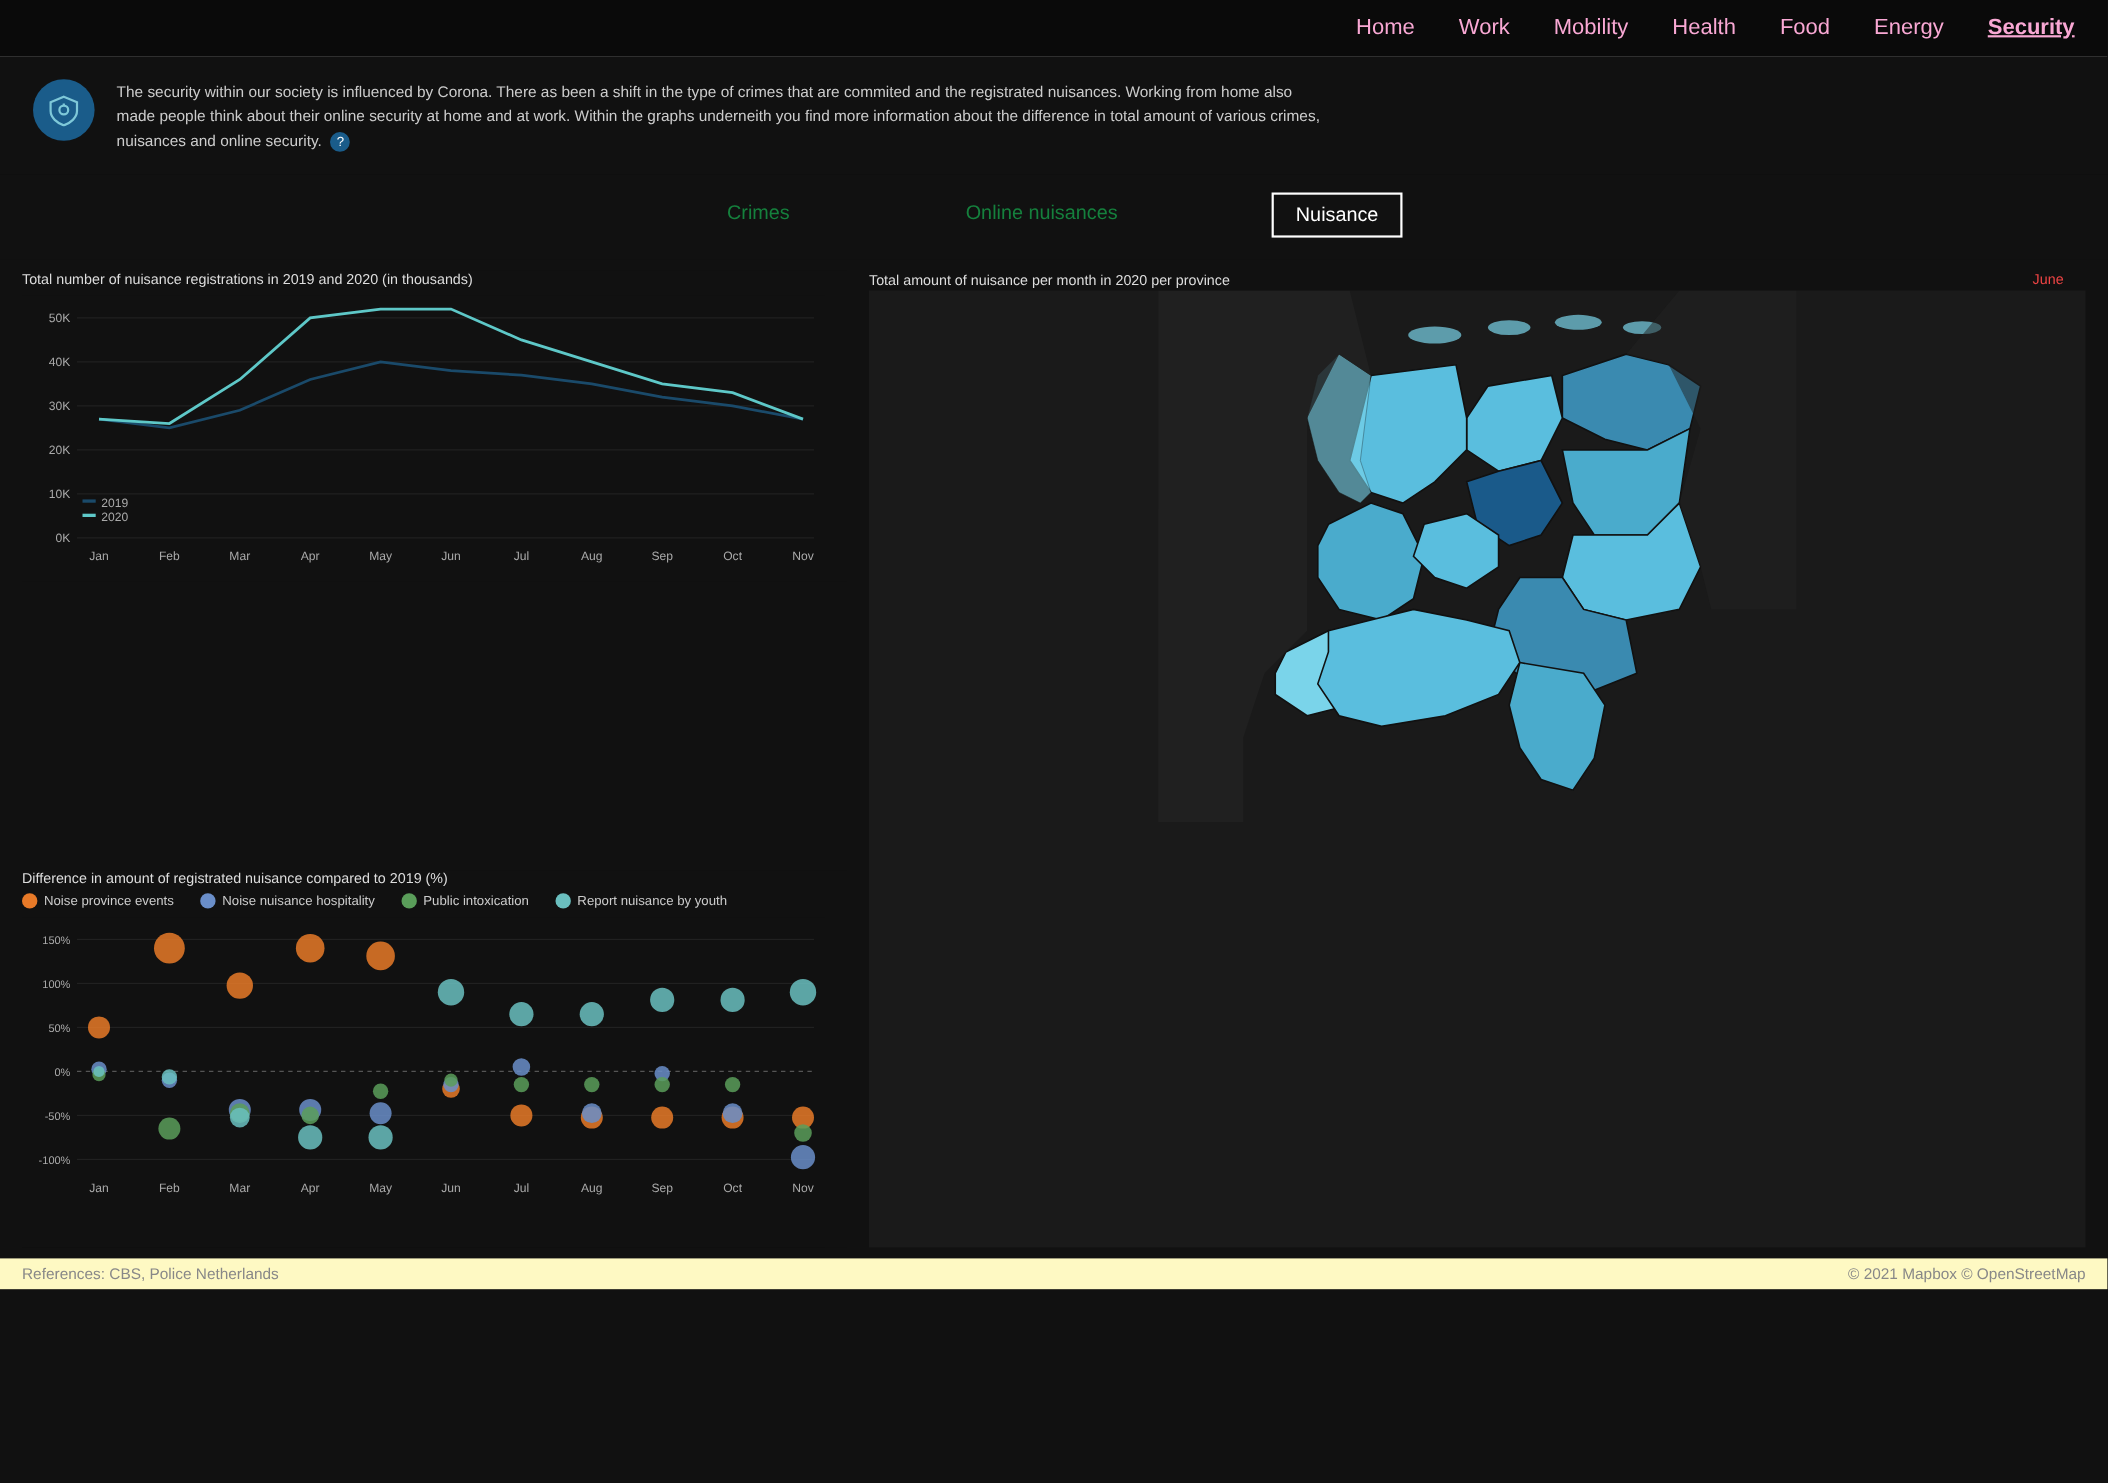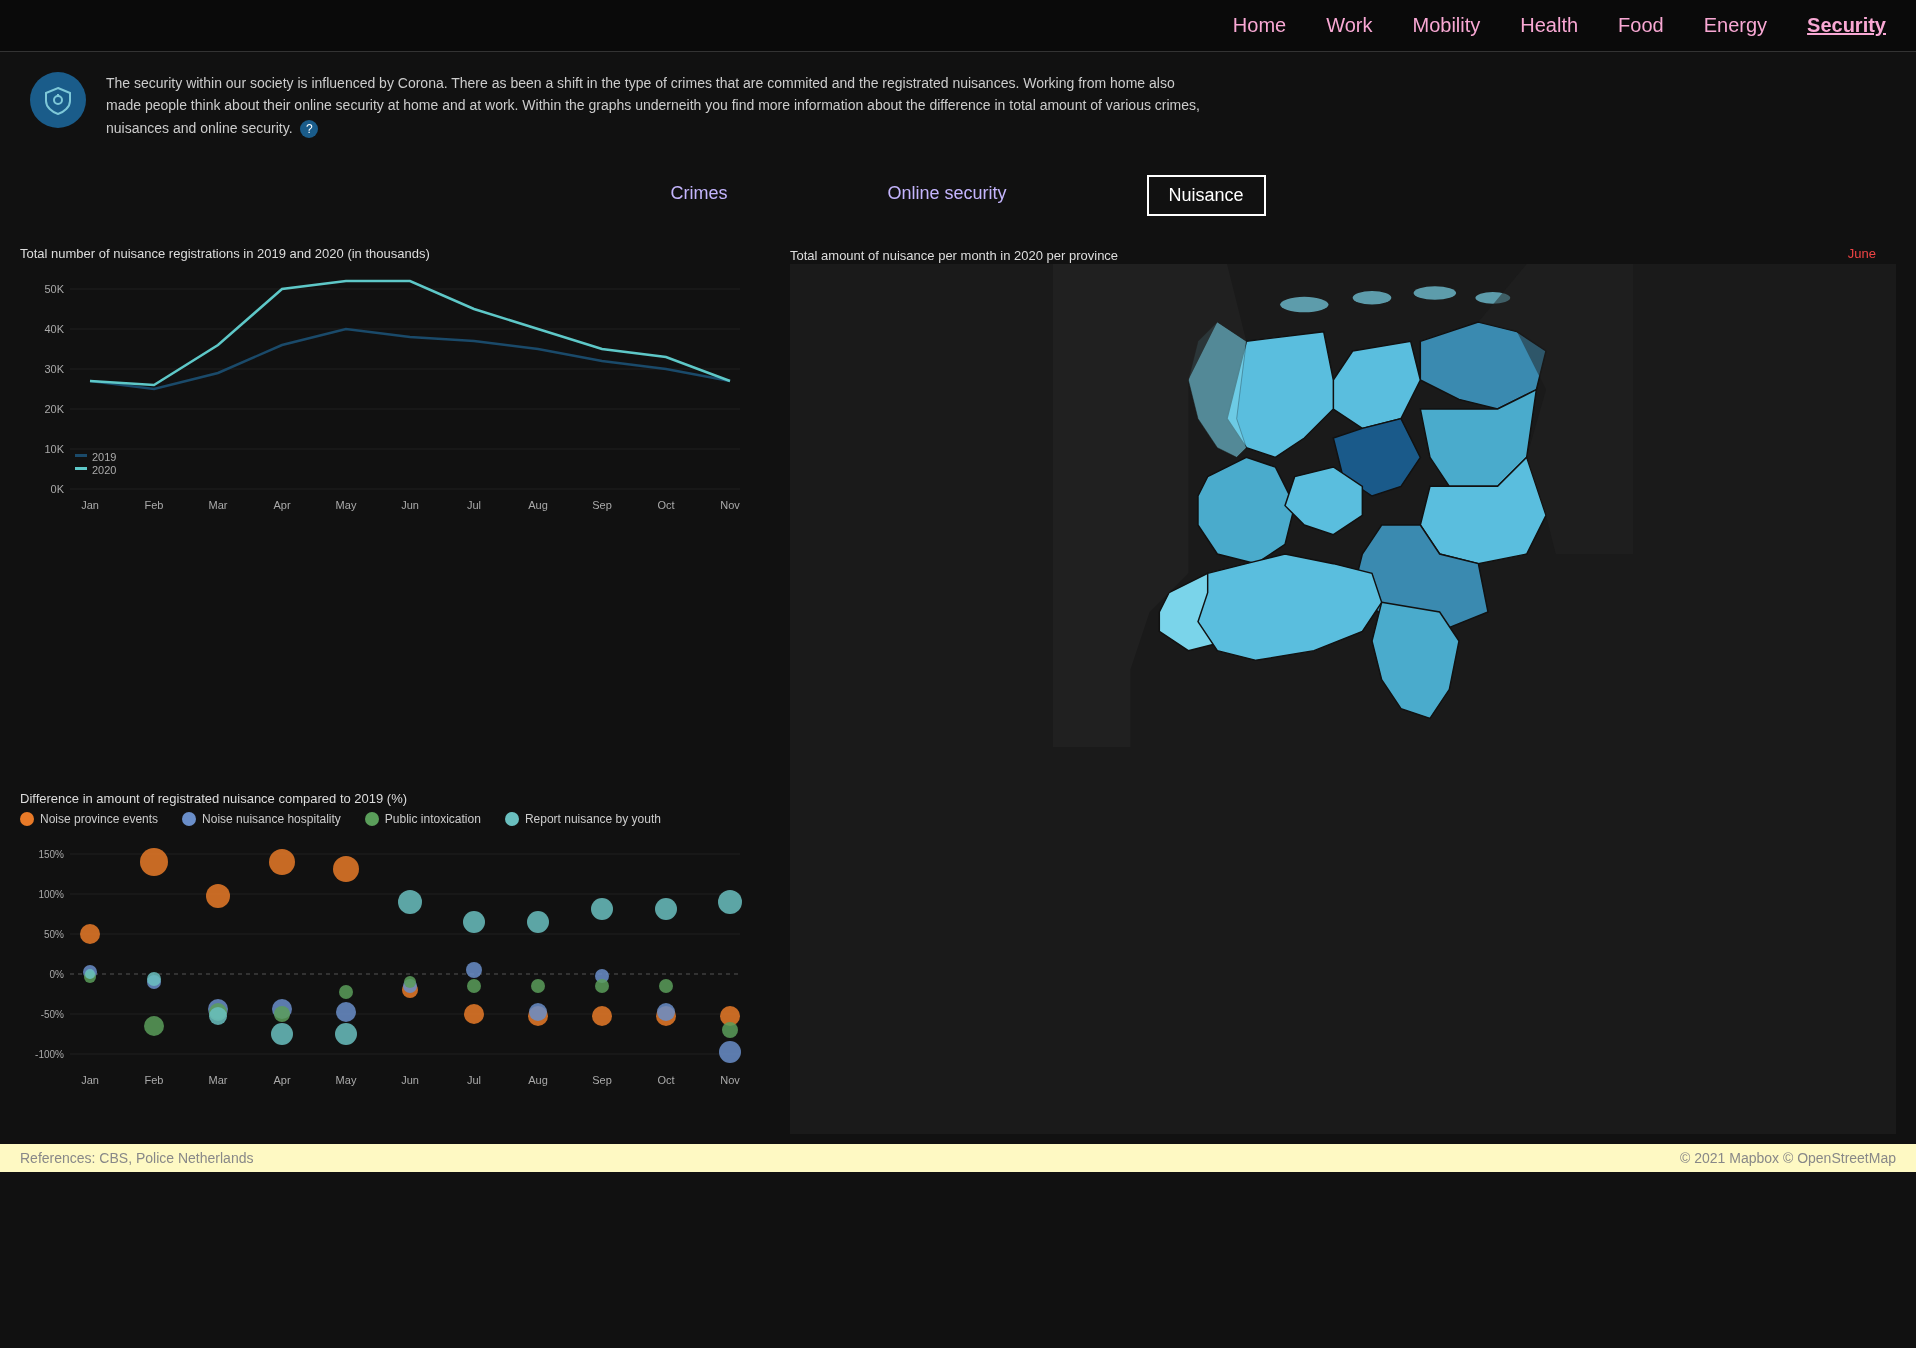--- a/index.html
+++ b/index.html
@@ -92,21 +92,21 @@
     
     .tabs {
       display: flex;
       justify-content: center;
       gap: 120px;
       padding: 16px 0 20px 0;
       background: #111;
     }
     .tab {
       font-size: 18px;
-      color: #c4b5fd;
+      color: #15803d;
       cursor: pointer;
       padding: 8px 20px;
     }
     .tab.active {
       border: 2px solid #fff;
       color: #fff;
       background: transparent;
     }
 
     
@@ -244,21 +244,21 @@
     </svg>
   </div>
   <div class="intro-text">
     <span>The security within our society is influenced by Corona. There as been a shift in the type of crimes that are commited and the registrated nuisances. Working from home also made people think about their online security at home and at work. Within the graphs underneith you find more information about the difference in total amount of various crimes, nuisances and online security.</span>
     <span class="info-dot">?</span>
   </div>
 </div>
 
 <div class="tabs">
   <div class="tab">Crimes</div>
-  <div class="tab">Online security</div>
+  <div class="tab">Online nuisances</div>
   <div class="tab active">Nuisance</div>
 </div>
 
 <div class="main-content">
 
   <div class="left-panel">
 
     <div class="chart-section">
       <div class="chart-title">Total number of nuisance registrations in 2019 and 2020 (in thousands)</div>
       <div class="line-chart-container">

